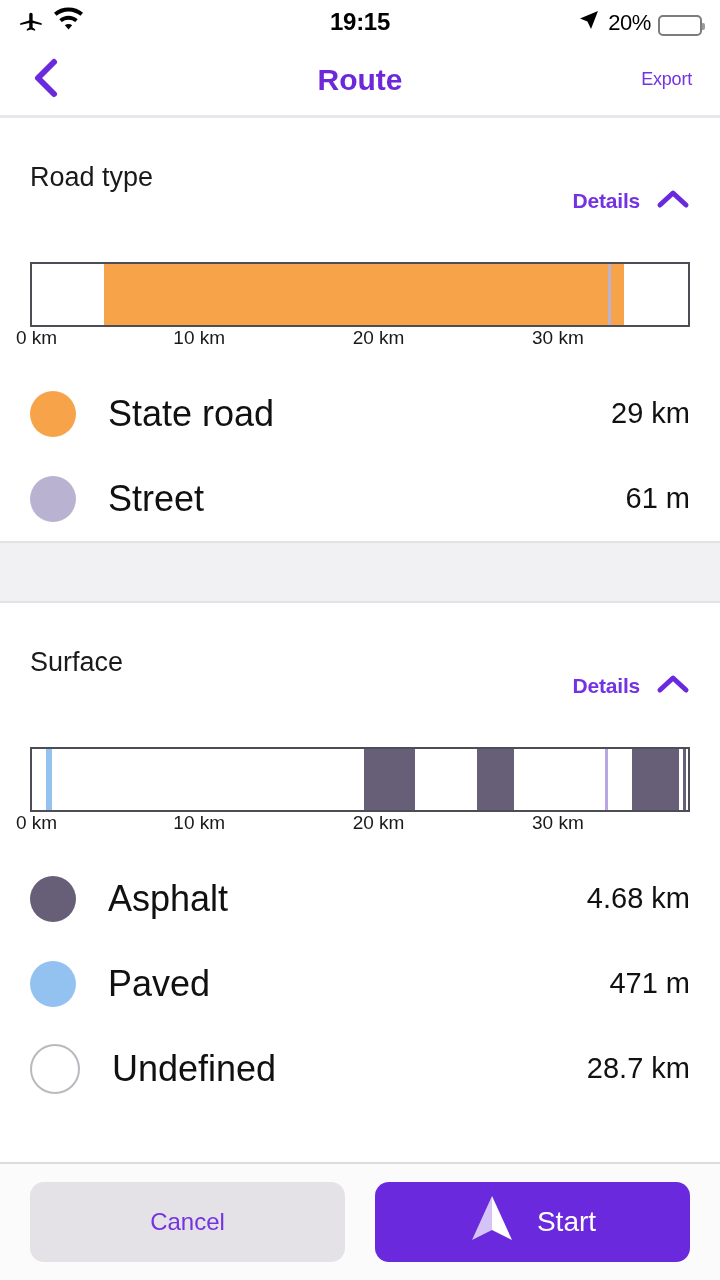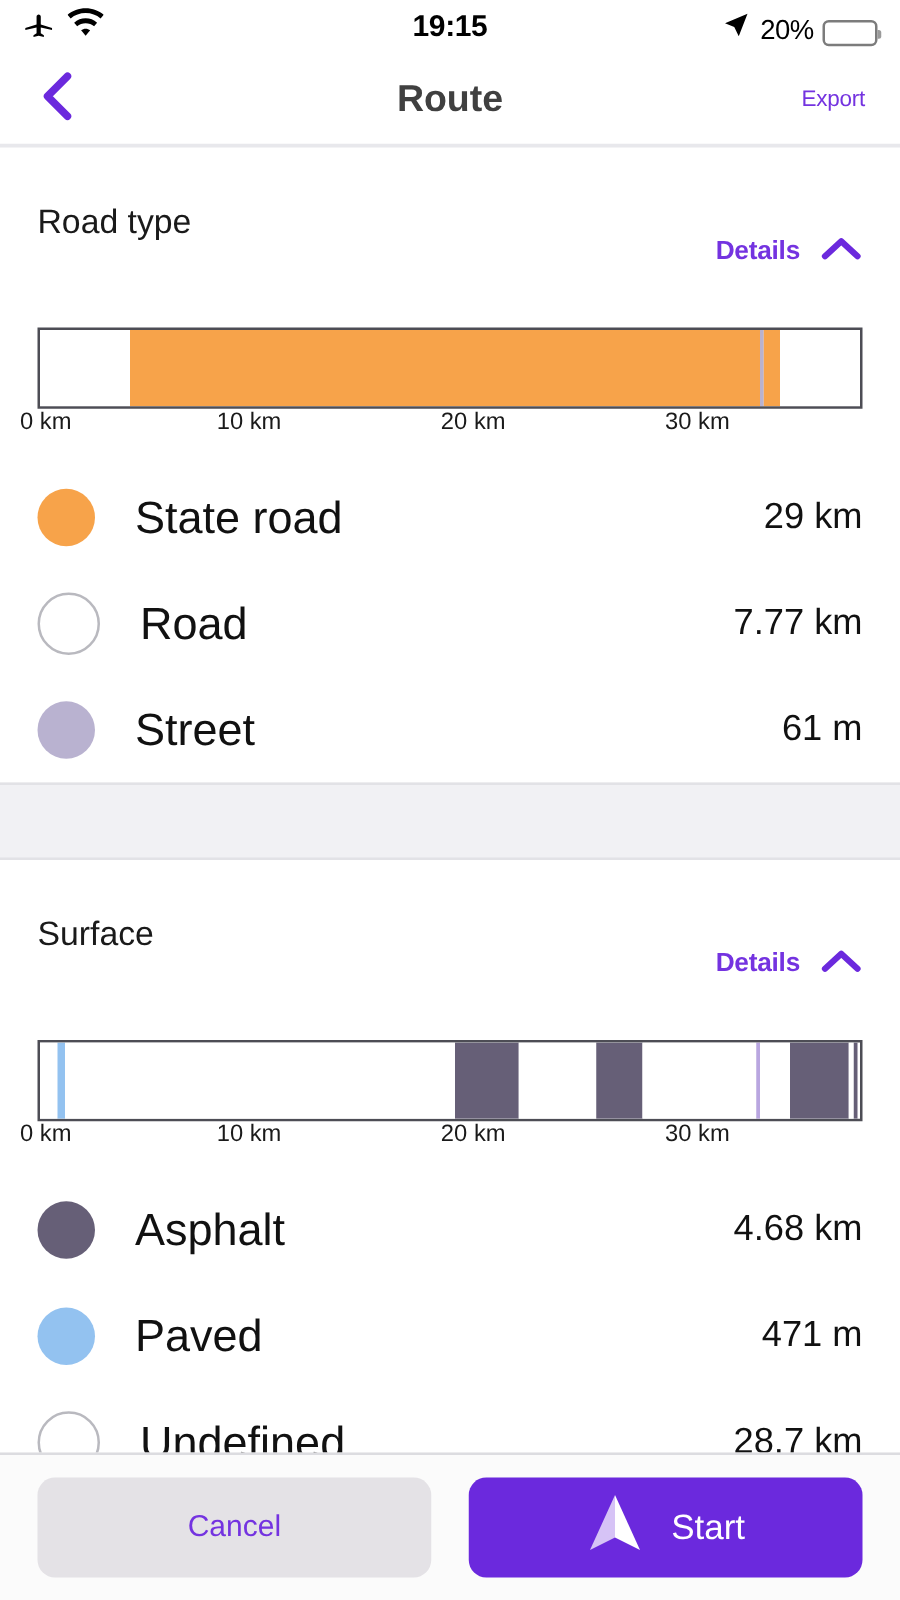--- a/index.html
+++ b/index.html
@@ -87,21 +87,21 @@
     box-sizing: border-box;
     position: relative;
     border-bottom: 3px solid #e8e8ec;
   }
   .nav-title {
     position: absolute;
     left: 0; right: 0;
     text-align: center;
     font-size: 30px;
     font-weight: bold;
-    color: #404040;
+    color: #6d28d9;
     pointer-events: none;
   }
   .back-btn {
     width: 44px;
     height: 44px;
     display: flex;
     align-items: center;
     justify-content: flex-start;
     cursor: pointer;
     position: relative;
@@ -329,25 +329,20 @@
         <span class="tick" style="left: calc(54.3478% - 36px);">20 km</span>
         <span class="tick" style="left: calc(81.5217% - 36px);">30 km</span>
       </div>
   </div>
 
   <div class="legend" id="legend-road-type">
       <div class="legend-row">
         <span class="swatch" style="background: rgb(247, 163, 74);"></span>
         <span class="legend-label">State road</span>
         <span class="legend-value">29 km</span>
-      </div>
-      <div class="legend-row">
-        <span class="swatch" style="background: rgb(255, 255, 255); border: 2px solid rgb(185, 185, 191);"></span>
-        <span class="legend-label">Road</span>
-        <span class="legend-value">7.77 km</span>
       </div>
       <div class="legend-row">
         <span class="swatch" style="background: rgb(185, 178, 208);"></span>
         <span class="legend-label">Street</span>
         <span class="legend-value">61 m</span>
       </div>
     </div>
 </div>
 
 <div class="gap-band"></div>

